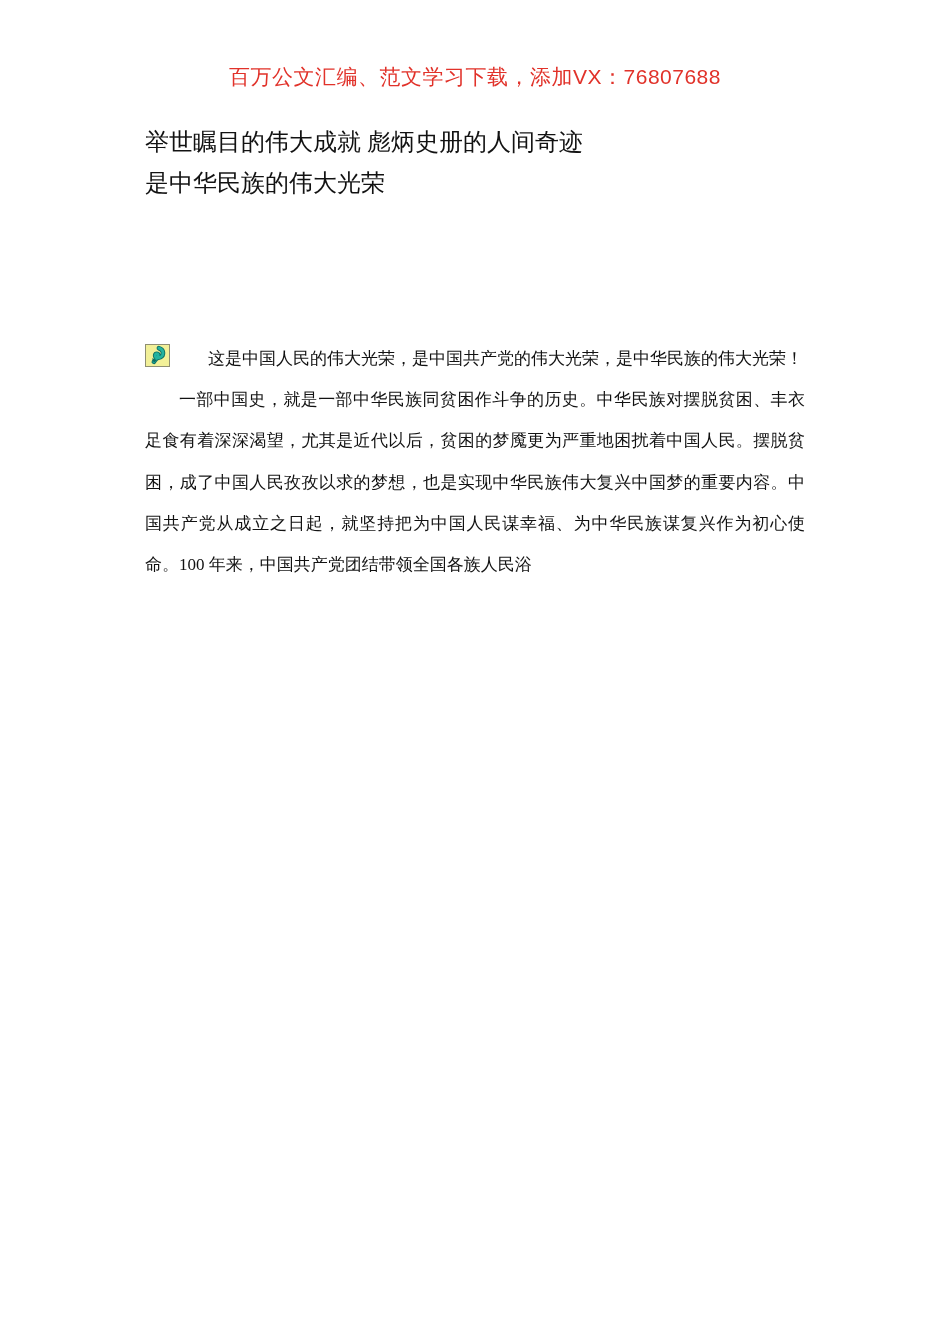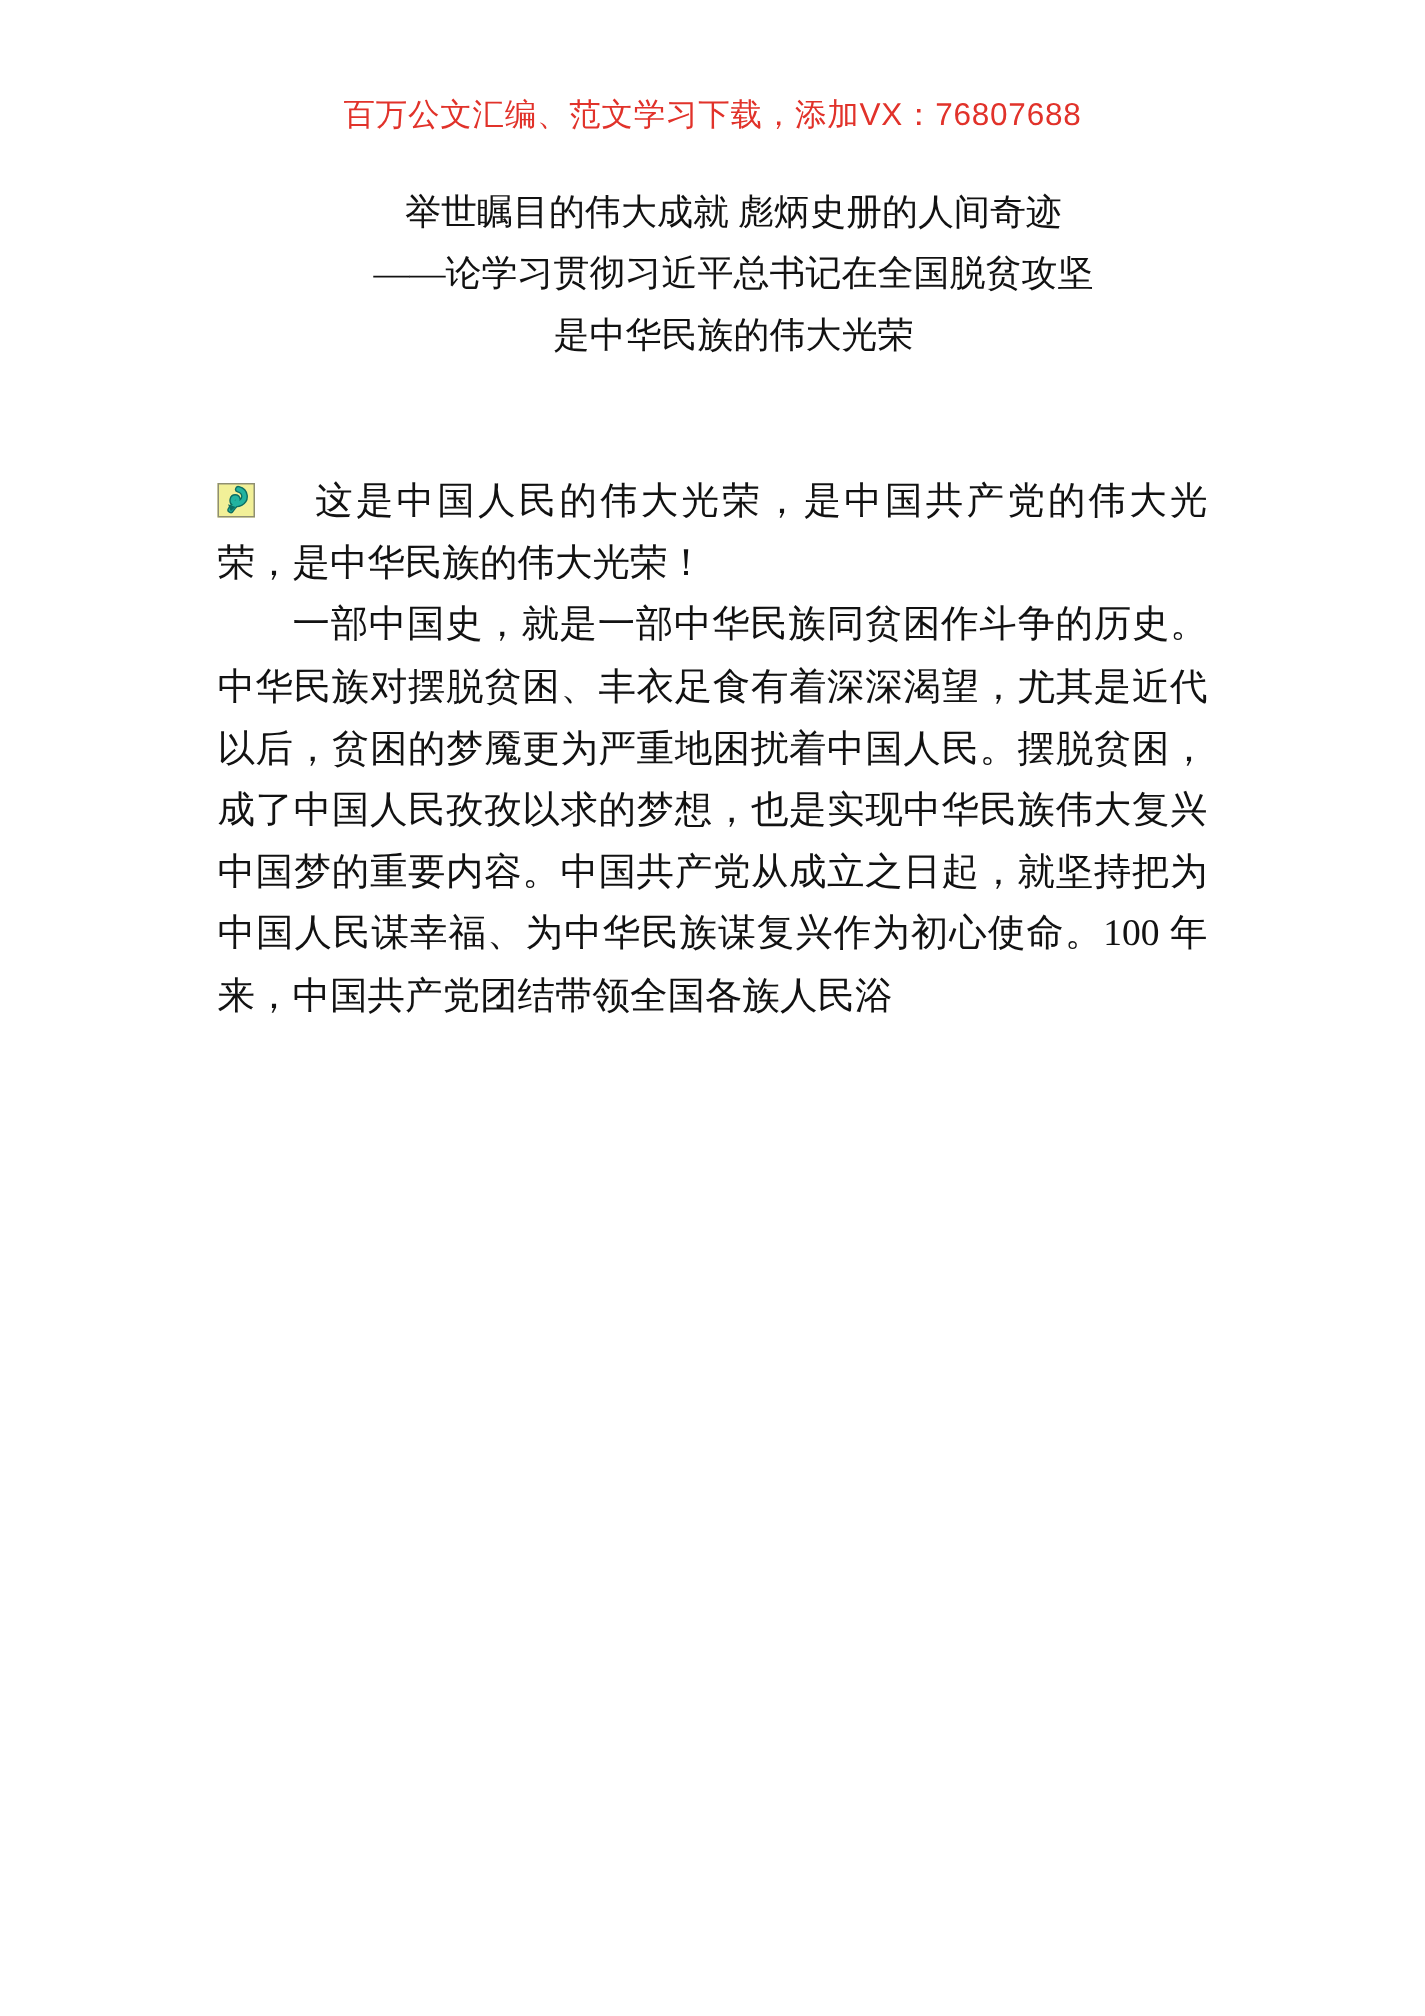--- a/index.html
+++ b/index.html
@@ -6,27 +6,27 @@
   .page{
     position:relative;width:950px;height:1130px;background:#ffffff;overflow:hidden;
     font-family:"Liberation Serif","DejaVu Serif",serif;color:#121212;border-radius:15px;
   }
   .top-banner{
     position:absolute;top:63px;left:0;width:950px;text-align:center;
     font-family:"Liberation Sans","DejaVu Sans",sans-serif;
     font-size:21px;line-height:27px;letter-spacing:0.5px;
   }
   .title-block{
-    position:absolute;top:122px;left:159px;width:660px;text-align:center;
+    position:absolute;top:122px;left:145px;width:660px;
     font-size:24px;line-height:41px;white-space:nowrap;
   }
   .title-line{height:41px;}
   .body-block{
-    position:absolute;top:314px;left:145px;width:660px;
-    font-size:25px;line-height:41.2px;text-align:justify;text-justify:inter-ideograph;
+    position:absolute;top:338px;left:145px;width:660px;
+    font-size:17px;line-height:41.2px;text-align:justify;text-justify:inter-ideograph;
   }
   .body-block p{margin:0;text-indent:2em;}
   .body-block p.first{text-indent:0;}
   .inline-icon{
     display:inline-block;width:25px;height:23px;margin-right:38px;vertical-align:-3px;
     background:#f2f098;border:1px solid #8f8f72;box-sizing:border-box;
   }
   .inline-icon svg{display:block;width:100%;height:100%;}
   .footer{position:absolute;left:0;top:1188px;width:950px;height:110px;}
   .page-number{
@@ -47,21 +47,20 @@
 </style>
 </head>
 <body>
 
 <div class="page">
 
   <div class="top-banner" style="color: rgb(225, 50, 42);">百万公文汇编、范文学习下载，添加VX：76807688</div>
 
   <div class="title-block">
     <div class="title-line">举世瞩目的伟大成就 彪炳史册的人间奇迹</div>
-    <div class="title-line">——论学习贯彻习近平总书记在全国脱贫攻坚</div>
     <div class="title-line">是中华民族的伟大光荣</div>
   </div>
 
   <div class="body-block" style="color: rgb(18, 18, 18);">
     <p class="para first"><span class="inline-icon"><svg viewBox="0 0 25 23" aria-hidden="true">
             <path d="M14 3.5 C19.5 5 20 11 15.5 13.5 C12.5 15 9.5 13.5 10 11 C10.4 9 13 9 13.4 11 C13.8 13.5 10.5 15 8.5 18.5" fill="none" stroke="#0e6e62" stroke-width="5" stroke-linecap="round"></path>
             <path d="M14 3.5 C19.5 5 20 11 15.5 13.5 C12.5 15 9.5 13.5 10 11 C10.4 9 13 9 13.4 11 C13.8 13.5 10.5 15 8.5 18.5" fill="none" stroke="#23b3a0" stroke-width="3" stroke-linecap="round"></path>
             <path d="M8.5 19.5 L6.5 14.5 L12 16.5 Z" fill="#0e6e62"></path>
           </svg></span><span>这是中国人民的伟大光荣，是中国共产党的伟大光荣，是中华民族的伟大光荣！</span></p>
     <p class="para">一部中国史，就是一部中华民族同贫困作斗争的历史。中华民族对摆脱贫困、丰衣足食有着深深渴望，尤其是近代以后，贫困的梦魇更为严重地困扰着中国人民。摆脱贫困，成了中国人民孜孜以求的梦想，也是实现中华民族伟大复兴中国梦的重要内容。中国共产党从成立之日起，就坚持把为中国人民谋幸福、为中华民族谋复兴作为初心使命。100 年来，中国共产党团结带领全国各族人民浴</p>

